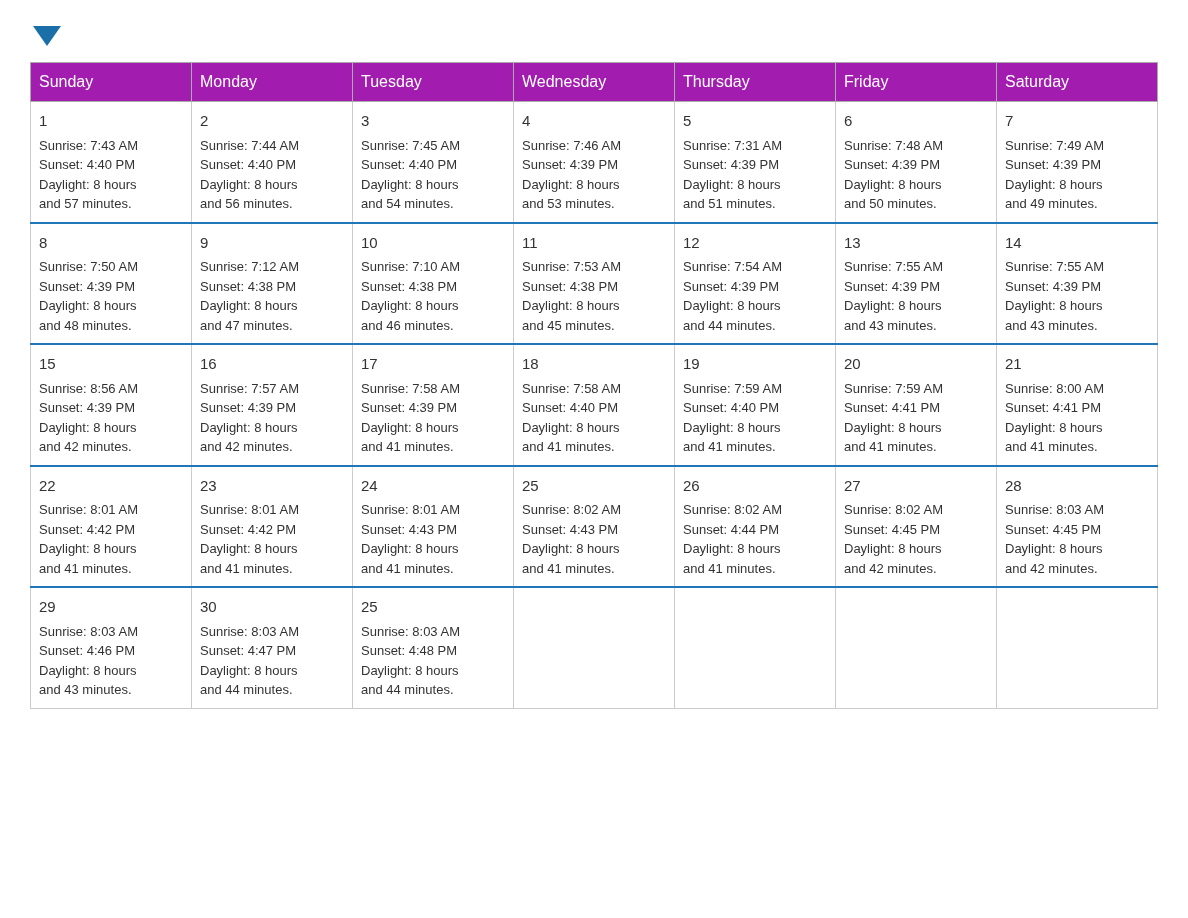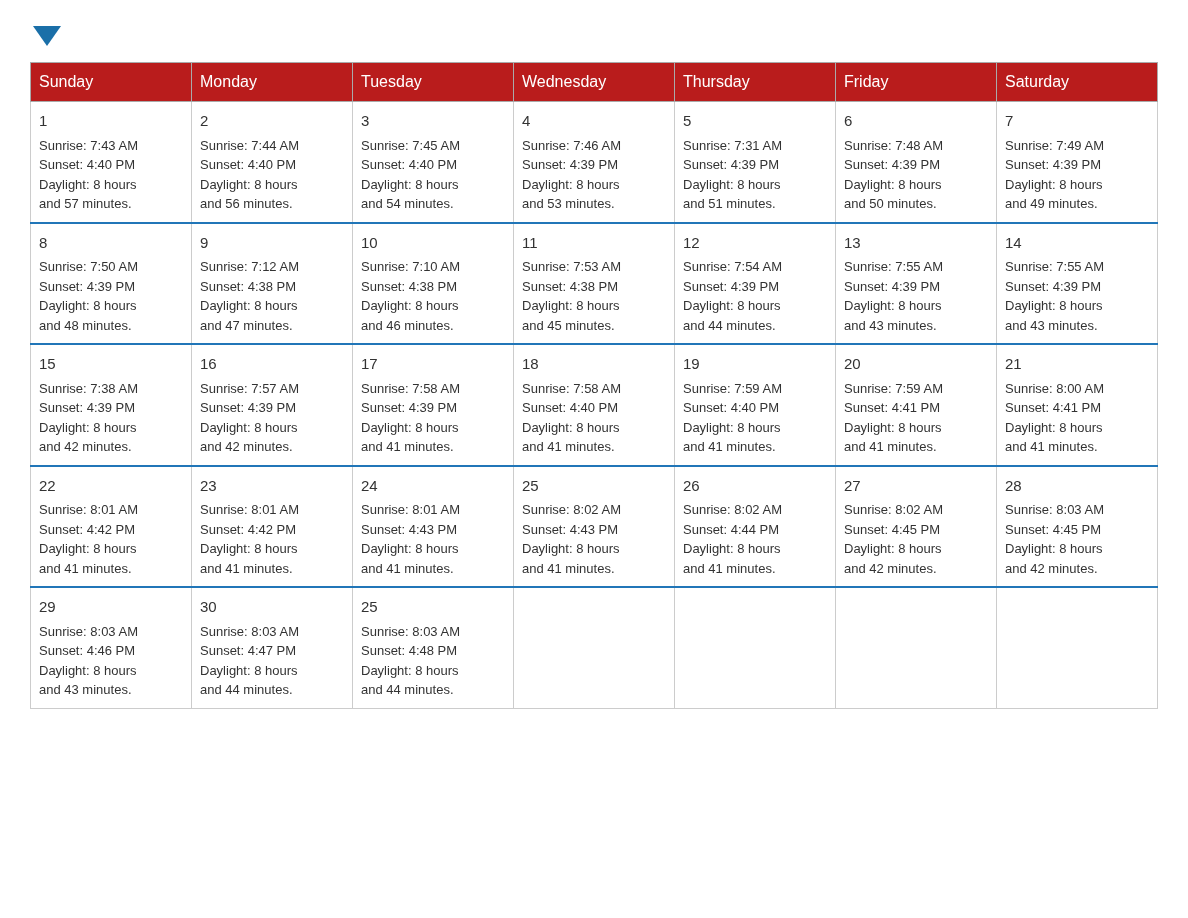--- a/index.html
+++ b/index.html
@@ -58,21 +58,21 @@
       font-size: 20px;
       color: #555;
       margin-top: 5px;
     }
     .calendar {
       width: 100%;
       border-collapse: collapse;
       border: 1px solid #aaa;
     }
     .calendar th {
-      background-color: #b91c1c;
+      background-color: #a21caf;
       color: white;
       padding: 10px 8px;
       font-size: 16px;
       font-weight: normal;
       text-align: left;
       border: 1px solid #aaa;
     }
     .calendar td {
       vertical-align: top;
       padding: 8px 8px;
@@ -141,21 +141,21 @@
       <tr class="week-row">
         <td><span class="day-num">8</span><span>Sunrise: 7:50 AM</span><br><span>Sunset: 4:39 PM</span><br><span>Daylight: 8 hours</span><br><span>and 48 minutes.</span></td>
         <td><span class="day-num">9</span><span>Sunrise: 7:12 AM</span><br><span>Sunset: 4:38 PM</span><br><span>Daylight: 8 hours</span><br><span>and 47 minutes.</span></td>
         <td><span class="day-num">10</span><span>Sunrise: 7:10 AM</span><br><span>Sunset: 4:38 PM</span><br><span>Daylight: 8 hours</span><br><span>and 46 minutes.</span></td>
         <td><span class="day-num">11</span><span>Sunrise: 7:53 AM</span><br><span>Sunset: 4:38 PM</span><br><span>Daylight: 8 hours</span><br><span>and 45 minutes.</span></td>
         <td><span class="day-num">12</span><span>Sunrise: 7:54 AM</span><br><span>Sunset: 4:39 PM</span><br><span>Daylight: 8 hours</span><br><span>and 44 minutes.</span></td>
         <td><span class="day-num">13</span><span>Sunrise: 7:55 AM</span><br><span>Sunset: 4:39 PM</span><br><span>Daylight: 8 hours</span><br><span>and 43 minutes.</span></td>
         <td><span class="day-num">14</span><span>Sunrise: 7:55 AM</span><br><span>Sunset: 4:39 PM</span><br><span>Daylight: 8 hours</span><br><span>and 43 minutes.</span></td>
       </tr>
       <tr class="week-row">
-        <td><span class="day-num">15</span><span>Sunrise: 7:38 AM</span><br><span>Sunset: 4:39 PM</span><br><span>Daylight: 8 hours</span><br><span>and 42 minutes.</span></td>
+        <td><span class="day-num">15</span><span>Sunrise: 8:56 AM</span><br><span>Sunset: 4:39 PM</span><br><span>Daylight: 8 hours</span><br><span>and 42 minutes.</span></td>
         <td><span class="day-num">16</span><span>Sunrise: 7:57 AM</span><br><span>Sunset: 4:39 PM</span><br><span>Daylight: 8 hours</span><br><span>and 42 minutes.</span></td>
         <td><span class="day-num">17</span><span>Sunrise: 7:58 AM</span><br><span>Sunset: 4:39 PM</span><br><span>Daylight: 8 hours</span><br><span>and 41 minutes.</span></td>
         <td><span class="day-num">18</span><span>Sunrise: 7:58 AM</span><br><span>Sunset: 4:40 PM</span><br><span>Daylight: 8 hours</span><br><span>and 41 minutes.</span></td>
         <td><span class="day-num">19</span><span>Sunrise: 7:59 AM</span><br><span>Sunset: 4:40 PM</span><br><span>Daylight: 8 hours</span><br><span>and 41 minutes.</span></td>
         <td><span class="day-num">20</span><span>Sunrise: 7:59 AM</span><br><span>Sunset: 4:41 PM</span><br><span>Daylight: 8 hours</span><br><span>and 41 minutes.</span></td>
         <td><span class="day-num">21</span><span>Sunrise: 8:00 AM</span><br><span>Sunset: 4:41 PM</span><br><span>Daylight: 8 hours</span><br><span>and 41 minutes.</span></td>
       </tr>
       <tr class="week-row">
         <td><span class="day-num">22</span><span>Sunrise: 8:01 AM</span><br><span>Sunset: 4:42 PM</span><br><span>Daylight: 8 hours</span><br><span>and 41 minutes.</span></td>
         <td><span class="day-num">23</span><span>Sunrise: 8:01 AM</span><br><span>Sunset: 4:42 PM</span><br><span>Daylight: 8 hours</span><br><span>and 41 minutes.</span></td>

